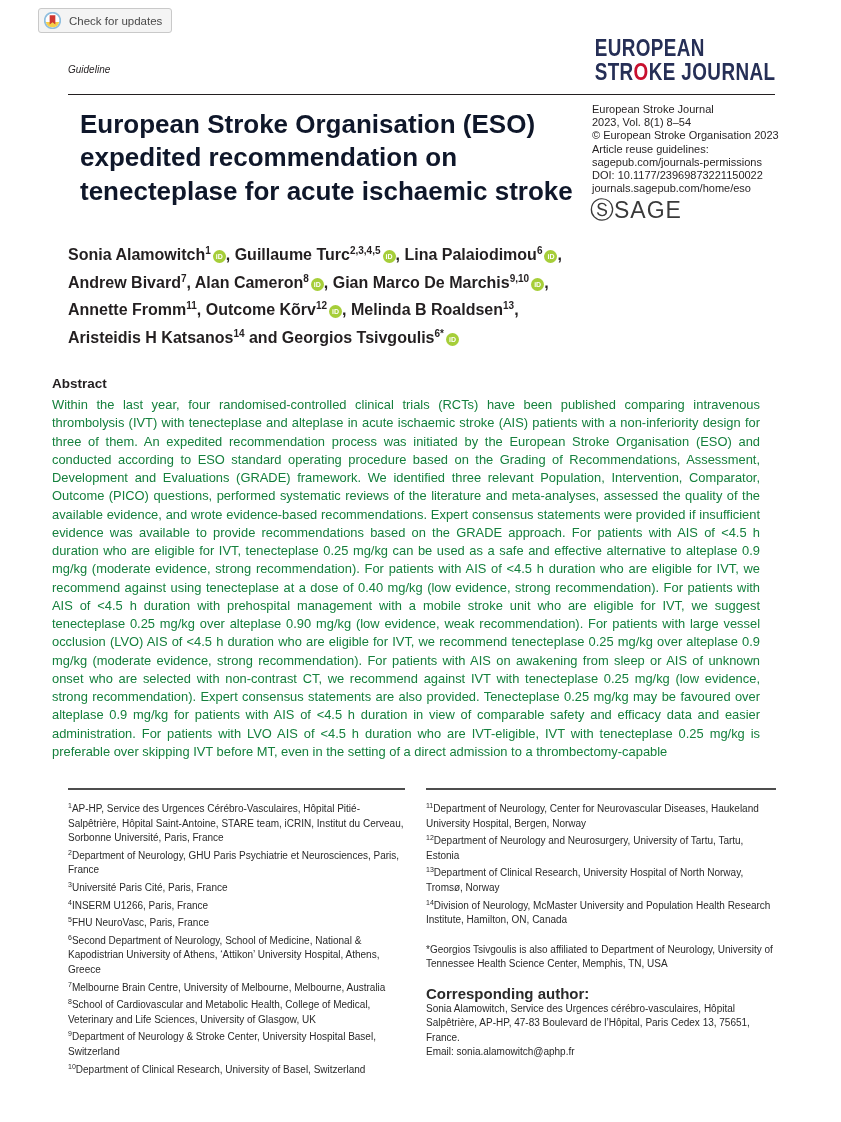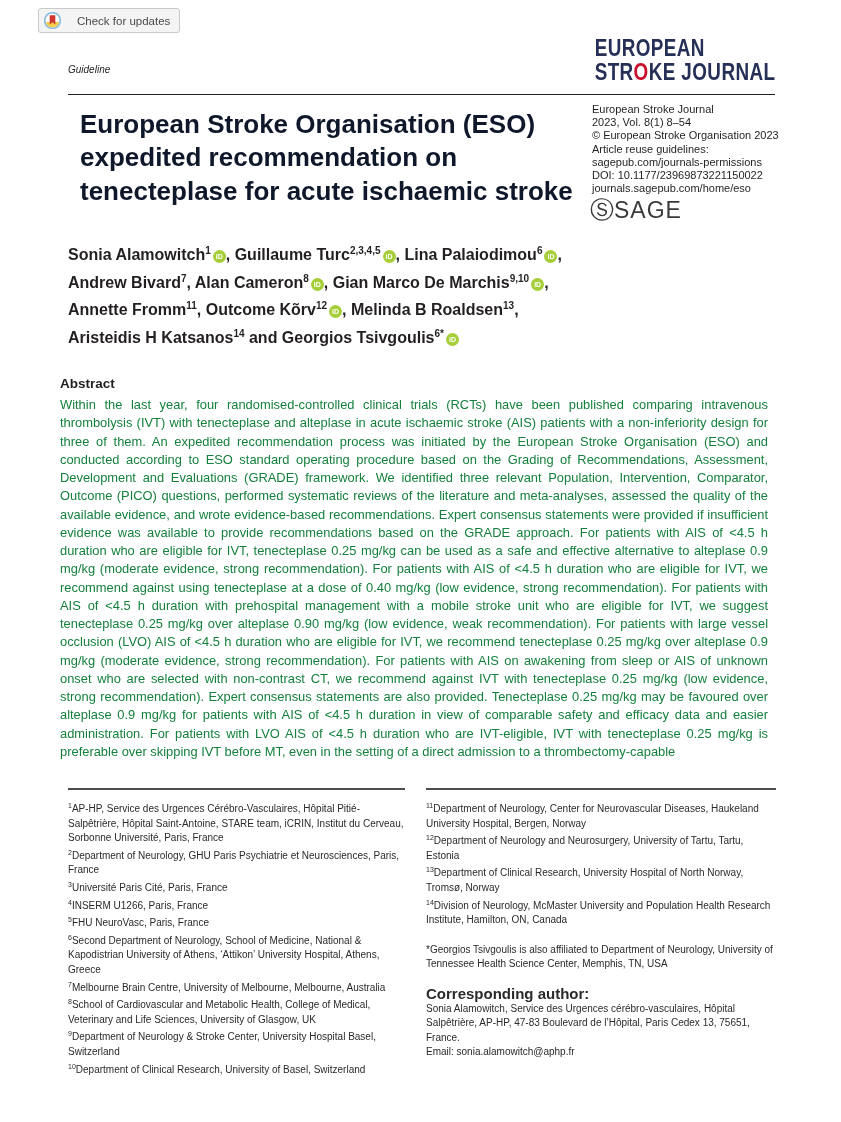--- a/index.html
+++ b/index.html
@@ -1,21 +1,21 @@
 <!DOCTYPE html>
 <html><head>
 <meta charset="utf-8">
 <style>
   * { margin:0; padding:0; box-sizing:border-box; }
   html,body { background:#ffffff; }
   body { font-family:"Liberation Sans","DejaVu Sans",sans-serif; color:#231f20; }
   .page { position:relative; width:841px; height:1122px; background:#fff; overflow:hidden; }
 
   
-  .badge { position:absolute; left:38px; top:8px; display:inline-flex; align-items:center; gap:16px;
+  .badge { position:absolute; left:38px; top:8px; display:inline-flex; align-items:center; gap:8px;
            border:1px solid #c9c9c9; background:#f4f4f4; border-radius:3px; padding:3px 9px 3px 5px;
            font-size:11.5px; color:#4a4a4a; cursor:pointer; }
   .badge svg { display:block; }
 
   .guideline { position:absolute; left:68px; top:64px; font-style:italic; font-size:10px; color:#231f20; }
   .toprule { position:absolute; left:68px; top:94px; width:707px; border-top:1.5px solid #231f20; }
 
   .title { position:absolute; left:80px; top:108px; width:530px;
            font-size:26px; font-weight:bold; line-height:1.28; color:#0f172a; letter-spacing:0; }
 
@@ -32,21 +32,21 @@
 
   
   .authors { position:absolute; left:68px; top:239px; width:620px; font-size:16px; font-weight:bold;
              line-height:23.5px; color:#231f20; }
   .authors sup { font-size:10px; vertical-align:6px; font-weight:bold; }
   .orcid { display:inline-block; width:13px; height:13px; border-radius:50%; background:#a6ce39;
            color:#fff; font-size:7px; font-weight:bold; text-align:center; line-height:13px;
            vertical-align:1px; margin-left:2px; cursor:pointer; }
 
   
-  .abstract { position:absolute; left:60px; top:376px; width:708px; }
+  .abstract { position:absolute; left:52px; top:376px; width:708px; }
   .abstract h2 { font-size:13.5px; font-weight:bold; margin-bottom:5px; }
   .abstract p { font-size:12.9px; line-height:18.25px; text-align:justify; color:#15803d; }
 
   
   .footcols { position:absolute; left:68px; top:788px; width:708px; display:flex; gap:21px; }
   .fcol { font-size:10px; line-height:14.6px; color:#2a2a2a; }
   .fcol-left  { width:337px; border-top:2px solid #4d4d4d; padding-top:9px; }
   .fcol-right { width:350px; border-top:2px solid #4d4d4d; padding-top:9px; }
   .fcol sup { font-size:7px; vertical-align:4px; }
   .fnote { margin:0; }

